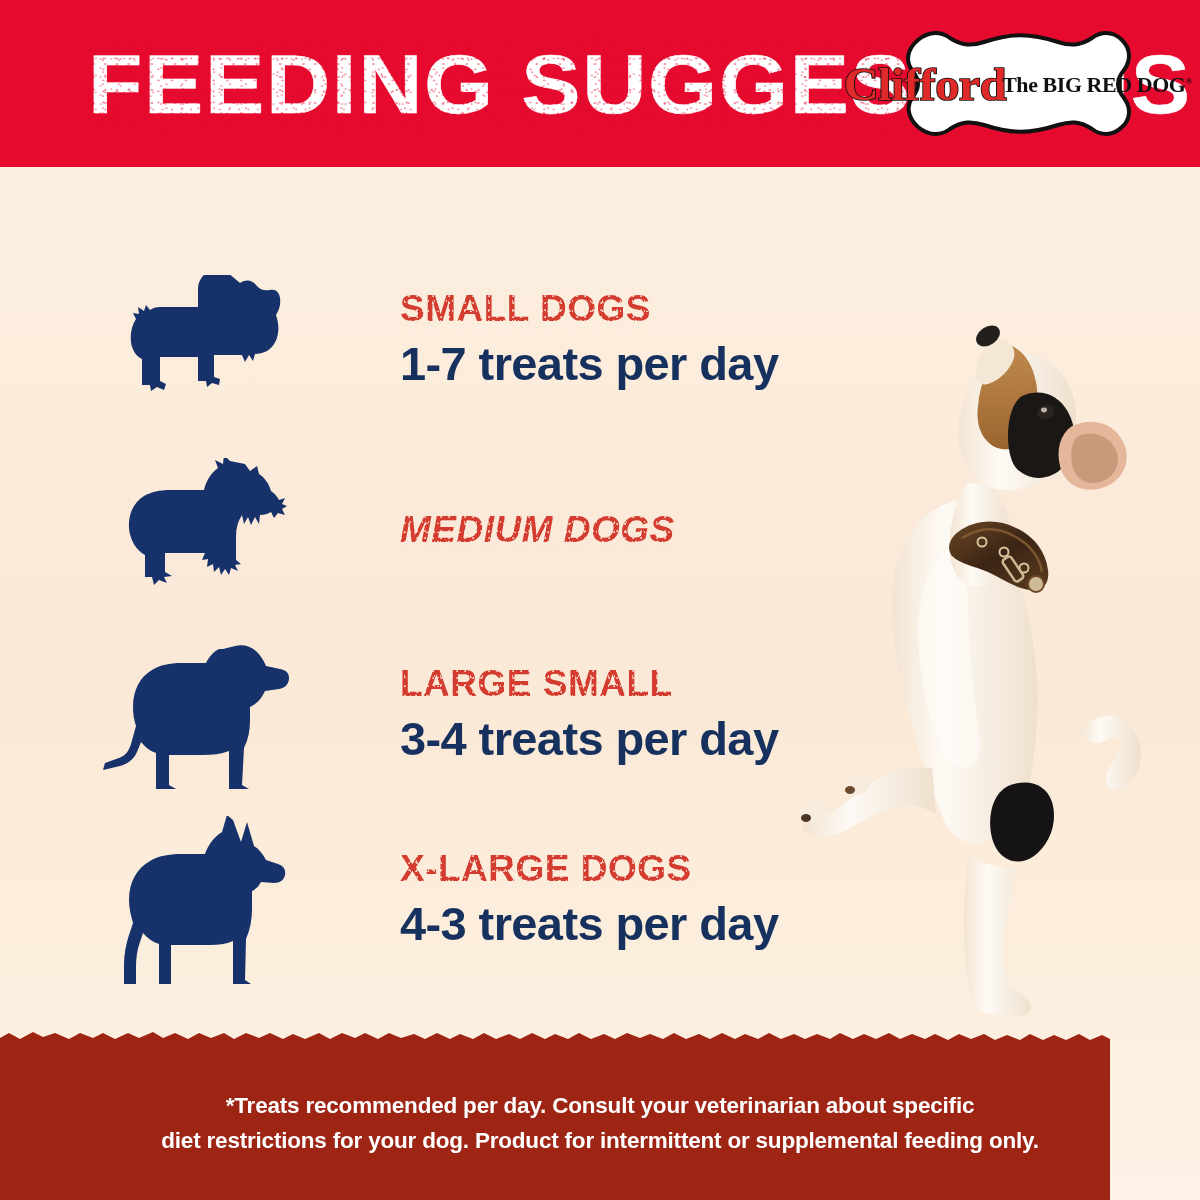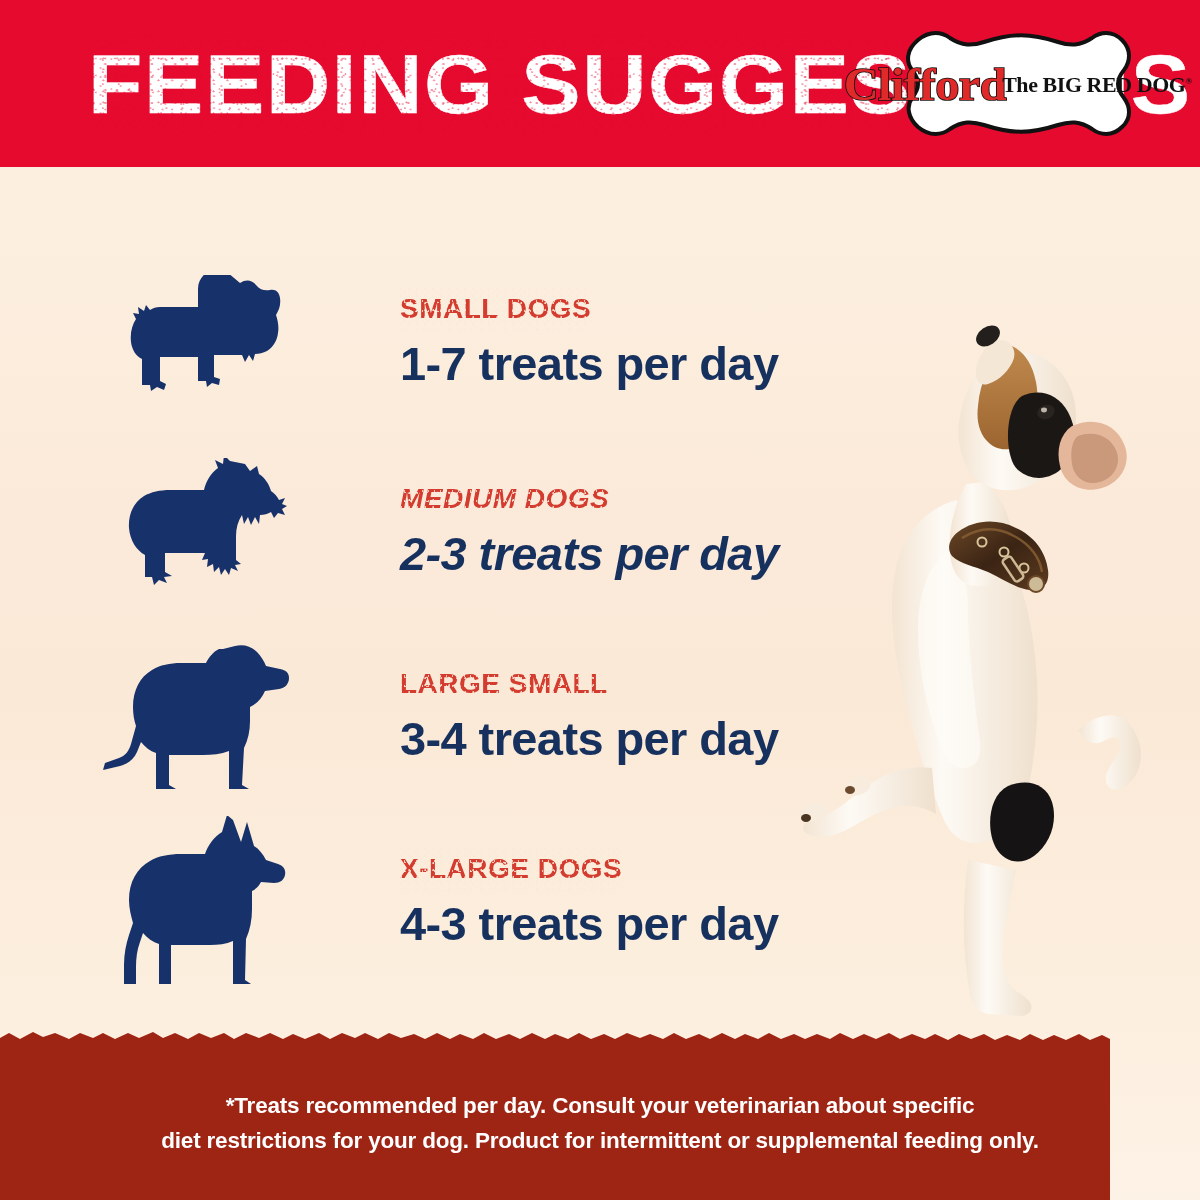--- a/index.html
+++ b/index.html
@@ -120,21 +120,21 @@
     align-items:center;
     justify-content:center;
     flex:none;
   }
   .silhouette-cell svg { display:block; }
 
   .text-cell { flex:1; padding-left:0; }
 
   .size-heading {
     color:#d33c2f;
-    font-size:28px;
+    font-size:37px;
     line-height:44px;
     font-weight:bold;
     letter-spacing:0.5px;
     font-family:"Liberation Sans Narrow","Liberation Sans", sans-serif;
     transform:scaleX(1.0);
     transform-origin:left center;
     white-space:nowrap;
     position:relative;
     display:inline-block;
   }
@@ -242,21 +242,20 @@
         <path fill="#17316A" d="M150 6 l5 7 l7 -5 l2 8 c6 4 10 10 12 17 c3 2 6 5 8 9 l6 -2 l-3 6 l5 2 l-5 3
           l3 6 l-7 -2 l-4 5 l-3 -6 c-3 2 -7 3 -11 3 l-1 9 l-4 -7 l-4 8 l-3 -8 l-4 7 l-2 -9
           c-4 6 -6 13 -6 21 l0 24 l5 4 l-6 1 l3 6 l-7 -3 l-2 7 l-4 -6 l-4 6 l-2 -8 l-5 5
           l-1 -8 l-6 3 l1 -8 l-6 1 l3 -7 l-40 0 l0 19 l7 4 l-8 1 l3 6 l-8 -3 l-5 5 l-2 -8
           l-7 0 l0 -22 c-9 -5 -15 -15 -16 -27 c-1 -14 5 -26 15 -32 c7 -4 16 -6 26 -6
           l34 0 c2 -9 7 -17 14 -22 l-3 -8 l8 4 l1 -9 l6 6 z"></path>
       </svg>
     </div>
     <div class="text-cell">
       <div class="size-heading">MEDIUM DOGS</div>
-      <div class="treat-line">2-3 treats per day</div>
     </div>
   </div>
 
   <div class="feed-row" id="row-2">
     <div class="silhouette-cell">
       <svg width="235" height="150" viewBox="0 0 235 150" aria-hidden="true">
         <path fill="#17316A" d="M152 6 c8 -2 16 0 22 6 c4 4 7 9 9 14 l14 3 c6 1 9 4 9 9 c0 6 -4 10 -10 11
           l-14 2 c-3 7 -8 13 -15 16 l0 14 c0 10 -2 19 -6 27 l-2 37 l7 4 l-20 0 l0 -38
           c-8 3 -17 4 -26 4 l-34 0 l0 30 l7 4 l-20 0 l0 -36 c-6 -2 -11 -6 -15 -11
           l-4 10 c-3 7 -9 12 -17 14 l-17 4 l2 -7 l14 -5 c6 -2 10 -7 12 -14 l5 -18

